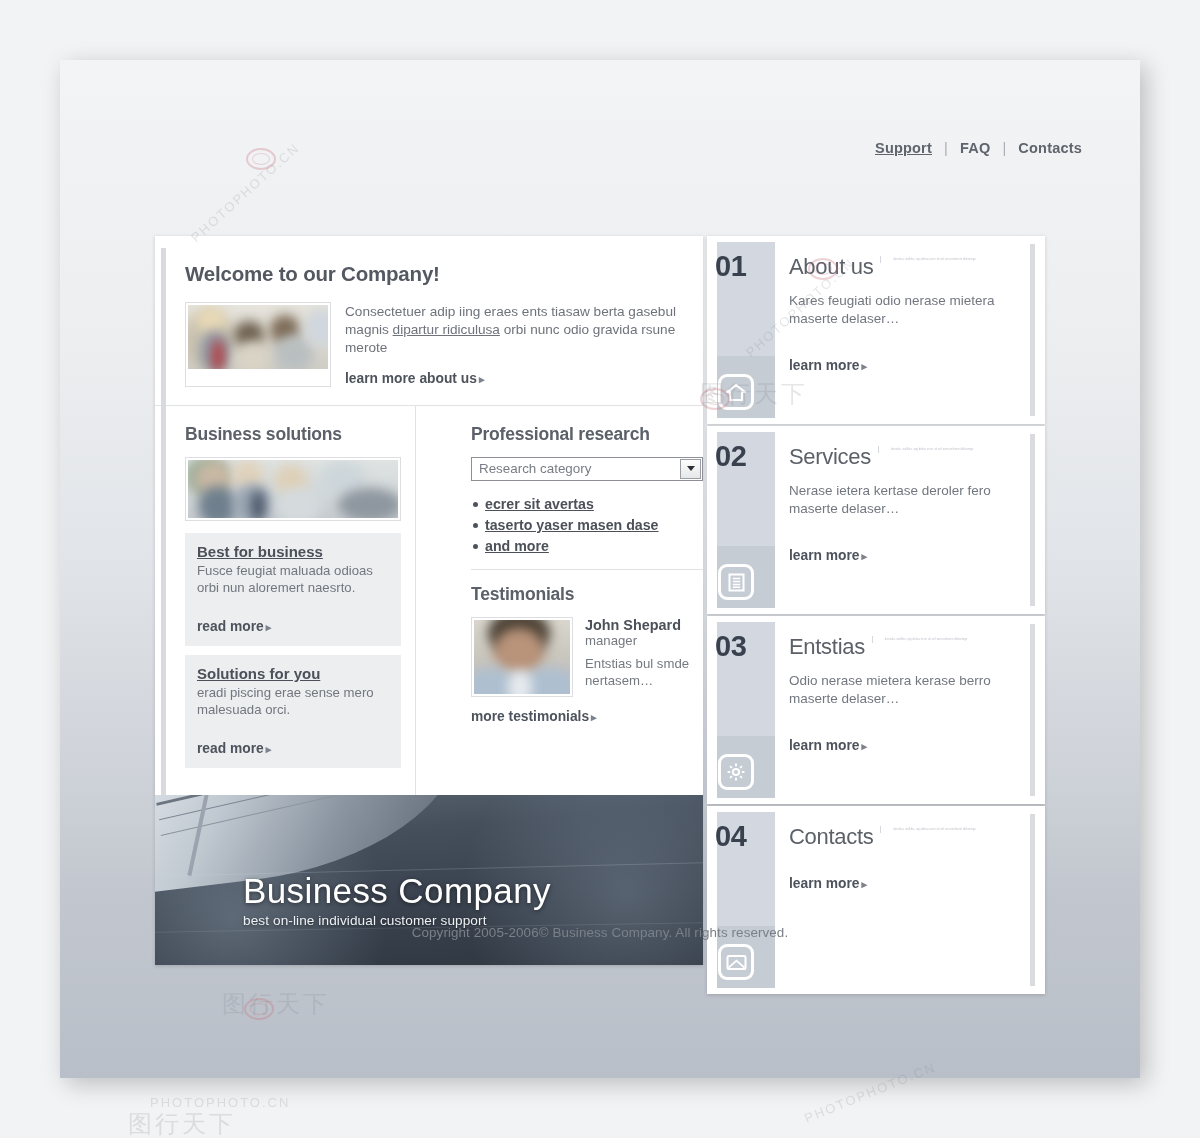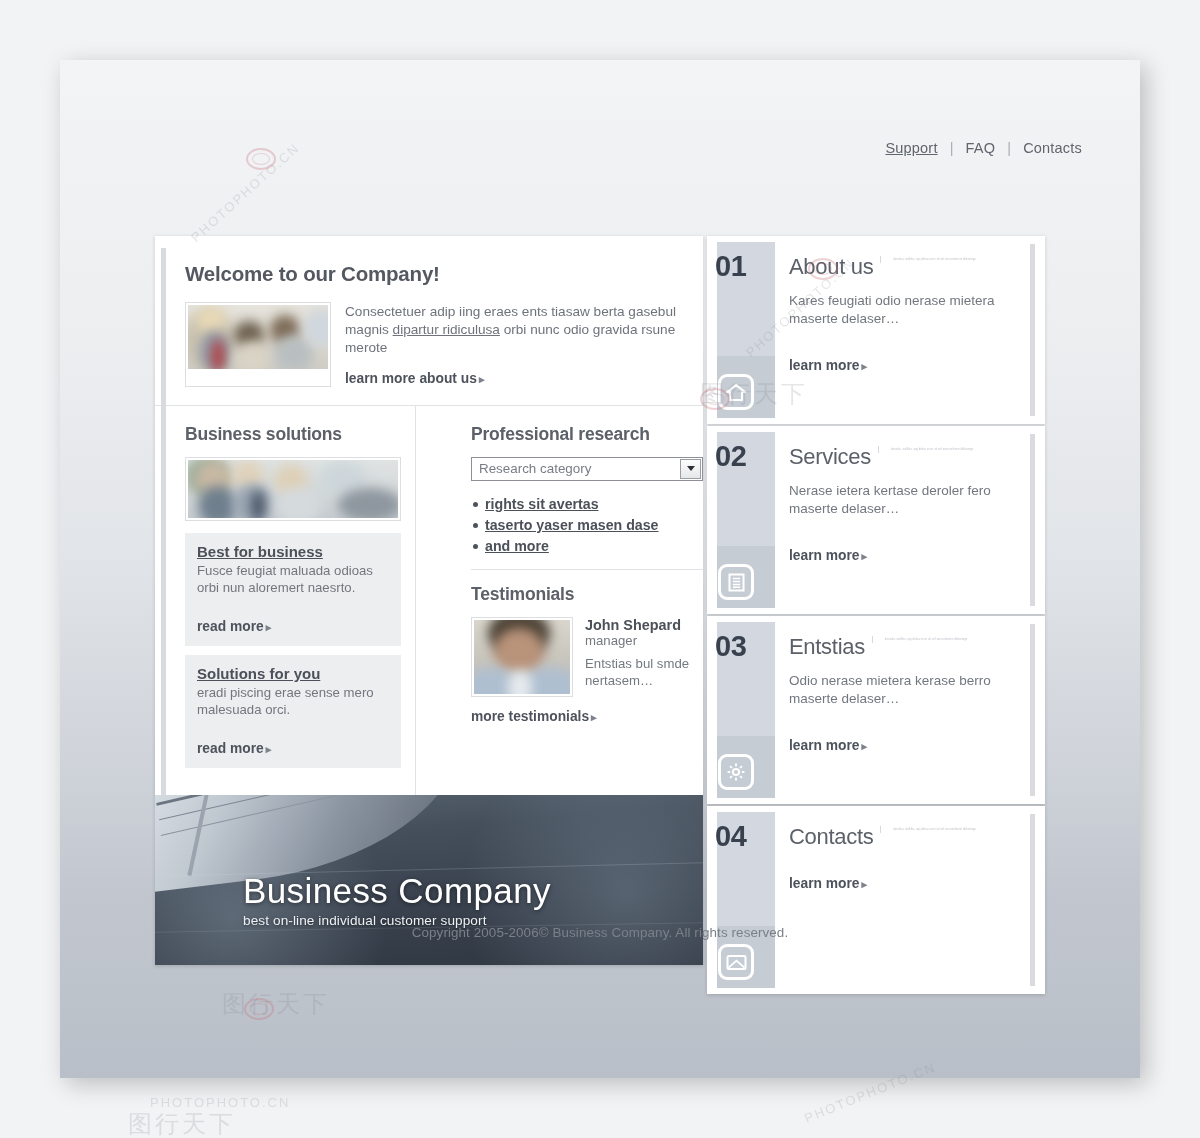--- a/index.html
+++ b/index.html
@@ -40,20 +40,21 @@
     right: 118px;
     top: 140px;
     font-size: 14.5px;
     color: #6a6f78;
     letter-spacing: .2px;
     white-space: nowrap;
   }
   #topnav a {
     color: #5f646d;
     text-decoration: none;
+    font-weight: bold;
   }
   #topnav a.active { text-decoration: underline; }
   #topnav .sep {
     display: inline-block;
     margin: 0 12px;
     color: #a9aeb6;
   }
 
   
   #layout {
@@ -522,21 +523,21 @@
           <h2 class="sec-h">Professional research</h2>
 
           <div class="selectbox">
             <span class="val">Research category</span>
             <span class="btn">
                 <i></i>
               </span>
           </div>
 
           <ul class="links">
-            <li><a href="#">rights sit avertas</a></li>
+            <li><a href="#">ecrer sit avertas</a></li>
             <li><a href="#">taserto yaser masen dase</a></li>
             <li><a href="#">and more</a></li>
           </ul>
 
           <div class="divider"></div>
 
           <h2 class="sec-h">Testimonials</h2>
           <div class="testi-row">
             <div class="avatar">
               <div class="avatar-inner">

